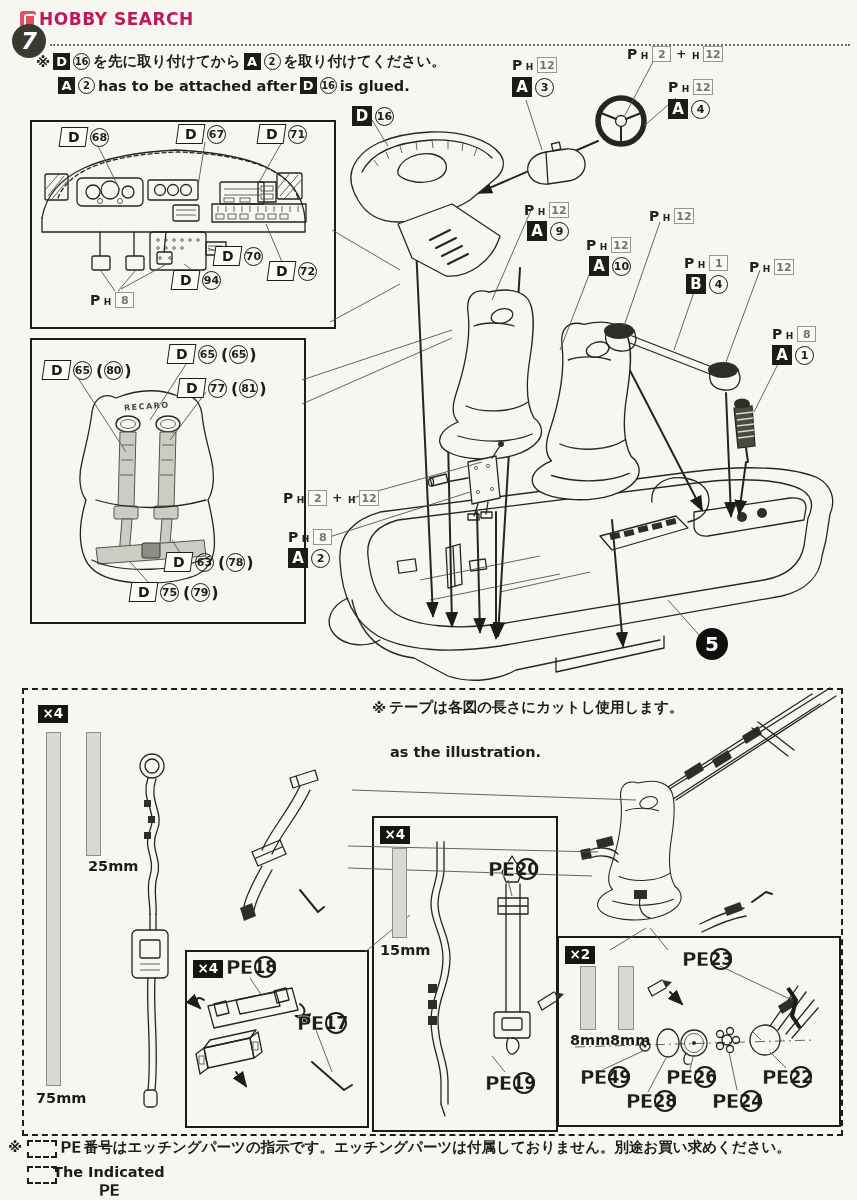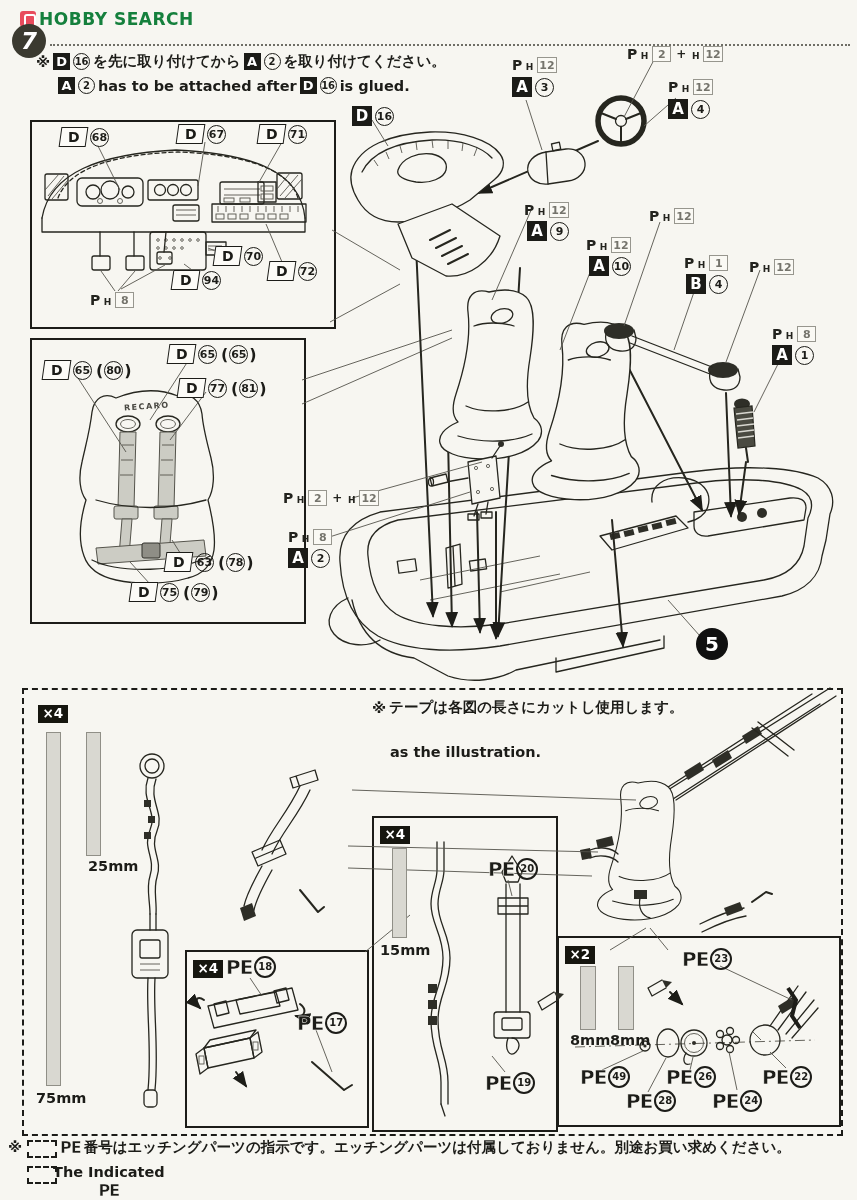--- a/index.html
+++ b/index.html
@@ -9,21 +9,21 @@
   .row{display:flex;align-items:center;gap:3px;white-space:nowrap;}
   
   .bsq{display:inline-flex;align-items:center;justify-content:center;width:20px;height:20px;
        background:#1b1b17;color:#fff;font-weight:800;font-size:15px;line-height:1;}
   .bsq.sm{width:17px;height:17px;font-size:13px;}
   
   .circ{box-sizing:border-box;display:inline-flex;align-items:center;justify-content:center;
         border:1.8px solid #1c1c18;border-radius:50%;width:19px;height:19px;font-size:11px;
         font-weight:700;background:transparent;line-height:1;}
   .circ.sm{width:17px;height:17px;font-size:10px;}
-  .circ.lg{width:22px;height:22px;border-width:2.2px;font-size:10px;font-weight:800;}
+  .circ.lg{width:22px;height:22px;border-width:2.2px;font-size:17px;font-weight:800;}
   
   .dflag{display:inline-flex;align-items:center;justify-content:center;min-width:21px;height:18px;
          border:1.8px solid #1c1c18;background:#fcfbf7;font-weight:800;font-size:14px;
          transform:skewX(-8deg);padding:0 2px;}
   .dflag>span{transform:skewX(8deg);}
   .alt{display:inline-flex;align-items:center;font-weight:700;}
   .alt::before{content:"(";margin:0 1px;}
   .alt::after{content:")";margin:0 1px;}
   
   .paint{display:inline-flex;align-items:center;font-weight:800;color:#23231e;font-size:14px;line-height:1;}
@@ -43,21 +43,21 @@
   .mm{font-weight:700;font-size:14.5px;}
   .note-ja{font-weight:700;font-size:14.5px;}
   .note-en{font-weight:700;font-size:14.5px;}
   .box-solid{position:absolute;border:2px solid #1c1c18;}
   .box-dashed{position:absolute;border:2.5px dashed #1c1c18;}
   .strip{position:absolute;background:#d9d8d1;border:1px solid #908f87;}
   .stepcirc{position:absolute;border-radius:50%;display:flex;align-items:center;justify-content:center;
             color:#fff;font-weight:800;}
   .dotline{position:absolute;border-top:2px dotted #6f6e66;}
   .dash-mini{position:absolute;border:2px dashed #1c1c18;width:26px;height:14px;}
-  .logo-text{color:#15803d;font-weight:800;font-size:17px;letter-spacing:0.5px;}
+  .logo-text{color:#be185d;font-weight:800;font-size:17px;letter-spacing:0.5px;}
   .logo-ic{width:16px;height:16px;background:#e84b5c;border-radius:3px;position:relative;}
   .logo-ic::after{content:"";position:absolute;left:4px;top:3px;width:8px;height:10px;
                   border:2px solid #fff;border-radius:3px 3px 0 0;border-bottom:none;}
   .brand{position:absolute;font-size:8px;font-weight:700;letter-spacing:1.5px;color:#4b4a44;
          transform:rotate(-4deg);}
   svg .ln{stroke:#26261f;fill:none;stroke-width:1.3;stroke-linecap:round;stroke-linejoin:round;}
   svg .ln2{stroke:#26261f;fill:none;stroke-width:2;stroke-linecap:round;}
   svg .thin{stroke:#55544c;fill:none;stroke-width:0.9;}
   svg .fillp{fill:#f7f6f1;}
   svg .dark{fill:#2e2e27;stroke:none;}

